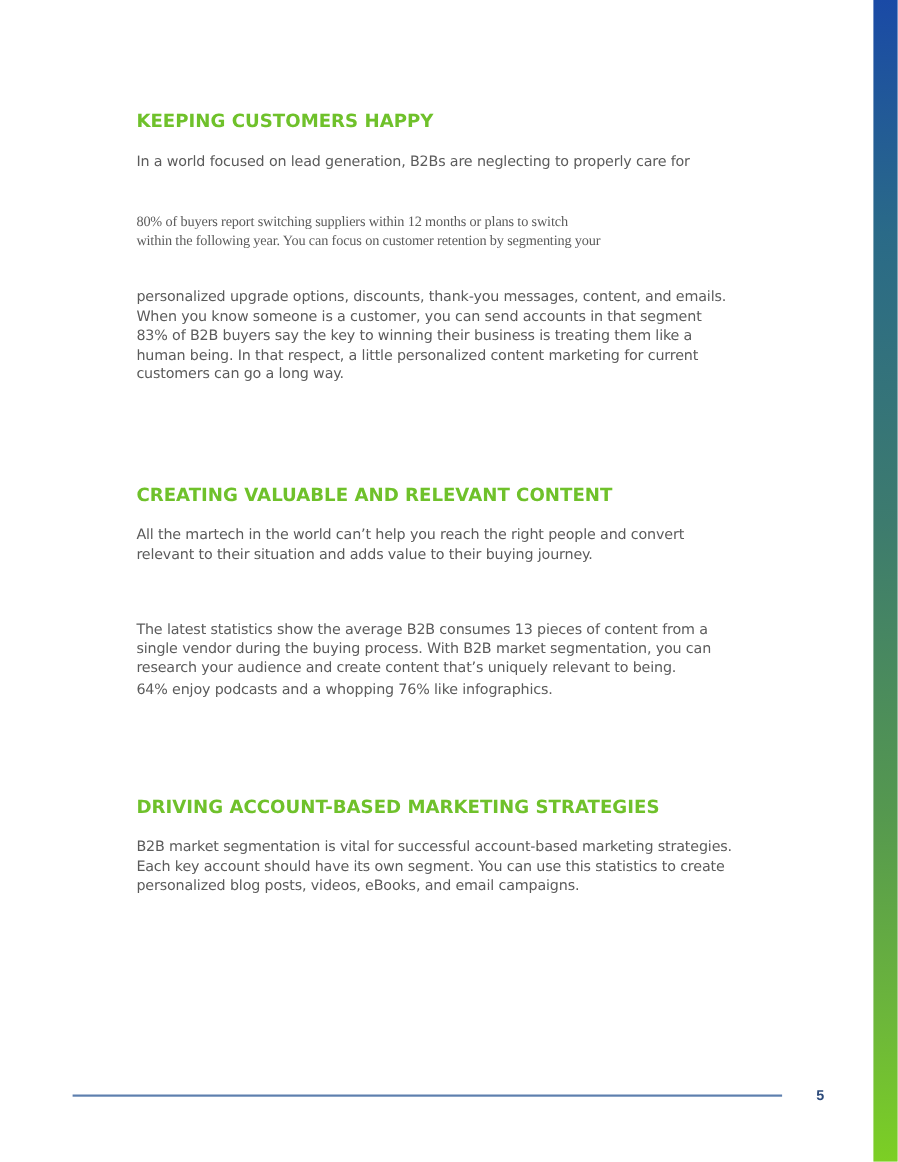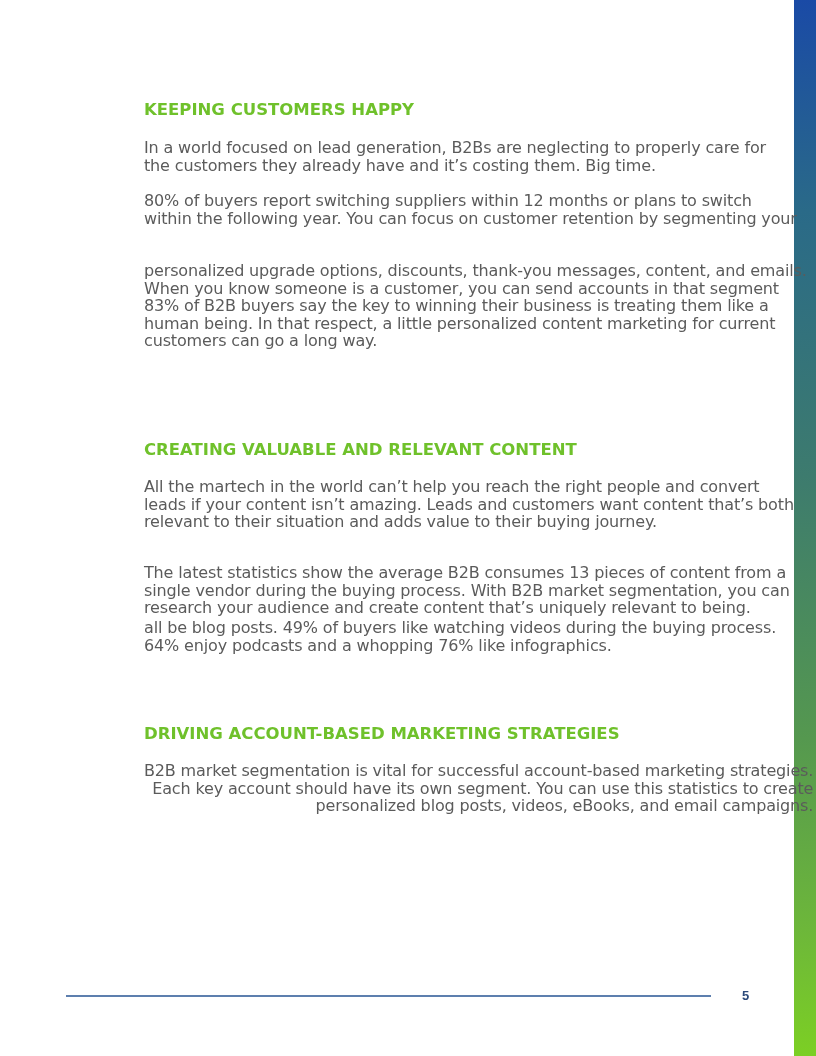--- a/index.html
+++ b/index.html
@@ -6,27 +6,27 @@
     body {
       width: 816px; height: 1056px; position: relative; overflow: hidden;
       background: #ffffff;
       font-family: "DejaVu Sans", sans-serif;
     }
     .side-bar {
       position: absolute; left: 794px; top: 0; width: 22px; height: 1056px;
       background: linear-gradient(to bottom, #1a4aa6 0%, #2a6a88 20%, #3d7b6e 45%, #55984f 70%, #6db73a 88%, #7ccf24 100%);
     }
     .content { position: absolute; left: 124px; top: 0; width: 580px; }
-    .section { position: absolute; left: 0; width: 580px; margin-left: 20px; }
+    .section { position: absolute; left: 0; width: 580px; }
     .heading {
       margin: 0; color: #6fc12b; font-weight: bold; font-size: 16.5px;
       letter-spacing: 0px; line-height: 20px; white-space: nowrap;
     }
     .para {
-      margin: 0; color: #5b5b5b; font-size: 16px; line-height: 17.6px;
+      margin: 0; color: #5b5b5b; font-size: 13px; line-height: 17.6px;
       letter-spacing: -0.15px;
     }
     .para .line { display: block; white-space: nowrap; }
     .footer-line {
       position: absolute; left: 66px; top: 995px; width: 645px; height: 2px;
       background: #5d7fae;
     }
     .page-number {
       position: absolute; left: 742px; top: 988px; font-size: 13px; font-weight: bold;
       color: #2c4a7a; font-family: "Liberation Sans", sans-serif;
@@ -36,56 +36,53 @@
 <body>
 
 <div class="side-bar"></div>
 
 <div class="content">
 
   <div class="section" style="top:100px;">
     <h2 class="heading">KEEPING CUSTOMERS HAPPY</h2>
     <p class="para" style="position:absolute; top:39px;">
       <span class="line">In a world focused on lead generation, B2Bs are neglecting to properly care for</span>
-      <span class="line">the customers they already have and it’s costing them. Big time.</span>
     </p>
-    <p class="para" style="position:absolute; top:92px;">
+    <p class="para" style="position:absolute; top:92px;font-family:Liberation Serif, serif;">
       <span class="line">80% of buyers report switching suppliers within 12 months or plans to switch</span>
       <span class="line">within the following year. You can focus on customer retention by segmenting your</span>
     </p>
     <p class="para" style="position:absolute; top:162px;">
       <span class="line">personalized upgrade options, discounts, thank-you messages, content, and emails.</span>
       <span class="line">When you know someone is a customer, you can send accounts in that segment</span>
       <span class="line">83% of B2B buyers say the key to winning their business is treating them like a</span>
       <span class="line">human being. In that respect, a little personalized content marketing for current</span>
       <span class="line">customers can go a long way.</span>
     </p>
   </div>
 
   <div class="section" style="top:440px;">
     <h2 class="heading">CREATING VALUABLE AND RELEVANT CONTENT</h2>
     <p class="para" style="position:absolute; top:38px;">
       <span class="line">All the martech in the world can’t help you reach the right people and convert</span>
-      <span class="line">leads if your content isn’t amazing. Leads and customers want content that’s both</span>
       <span class="line">relevant to their situation and adds value to their buying journey.</span>
     </p>
     <p class="para" style="position:absolute; top:124px;">
       <span class="line">The latest statistics show the average B2B consumes 13 pieces of content from a</span>
       <span class="line">single vendor during the buying process. With B2B market segmentation, you can</span>
       <span class="line">research your audience and create content that’s uniquely relevant to being.</span>
     </p>
     <p class="para" style="position:absolute; top:179px;">
-      <span class="line">all be blog posts. 49% of buyers like watching videos during the buying process.</span>
       <span class="line">64% enjoy podcasts and a whopping 76% like infographics.</span>
     </p>
   </div>
 
   <div class="section" style="top:724px;">
     <h2 class="heading">DRIVING ACCOUNT-BASED MARKETING STRATEGIES</h2>
-    <p class="para" style="position:absolute; top:38px;text-align:right;">
+    <p class="para" style="position:absolute; top:38px;">
       <span class="line">B2B market segmentation is vital for successful account-based marketing strategies.</span>
       <span class="line">Each key account should have its own segment. You can use this statistics to create</span>
       <span class="line">personalized blog posts, videos, eBooks, and email campaigns.</span>
     </p>
   </div>
 
 </div>
 
 <div class="footer-line"></div>
 <div class="page-number">5</div>

